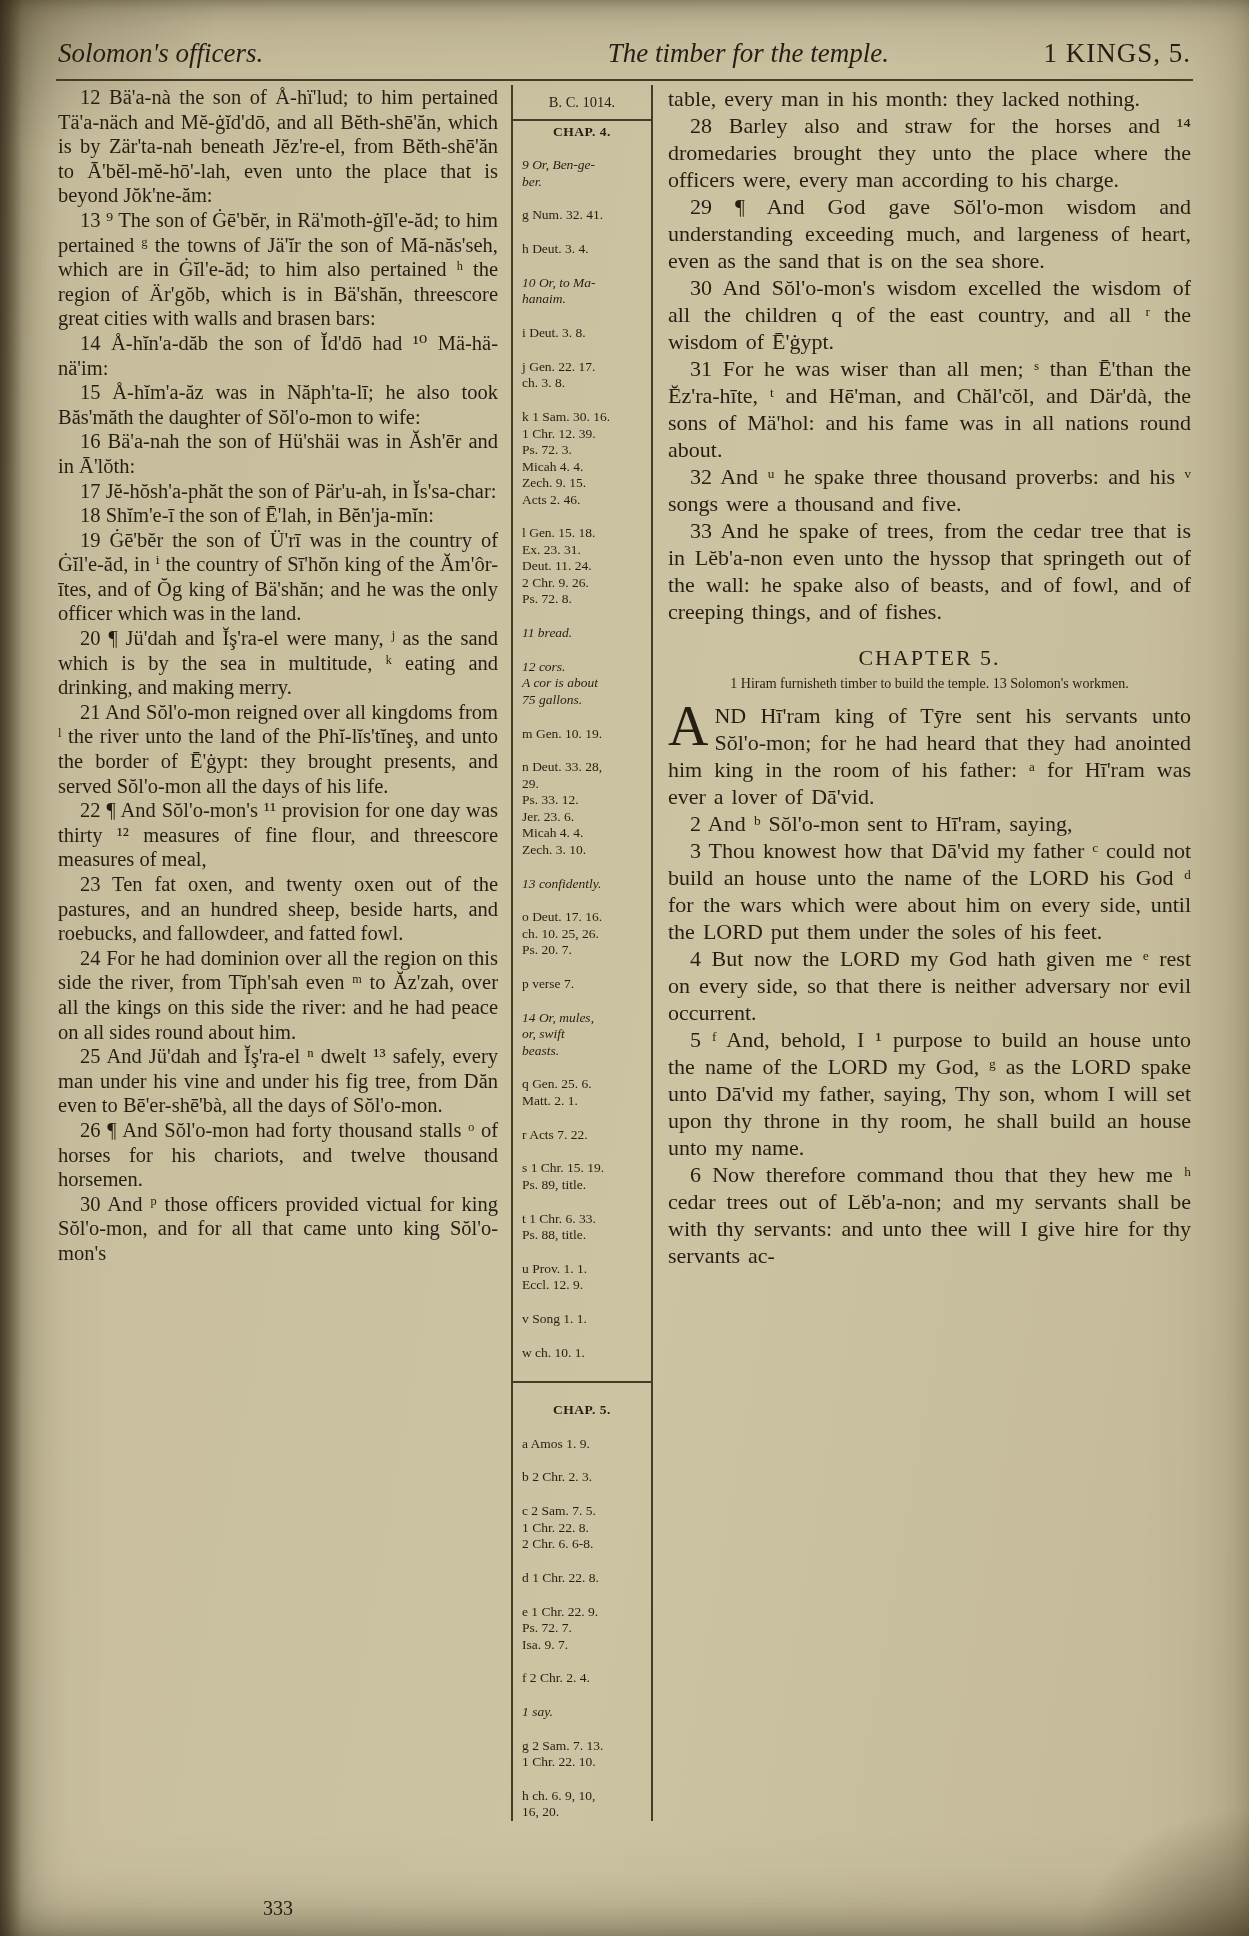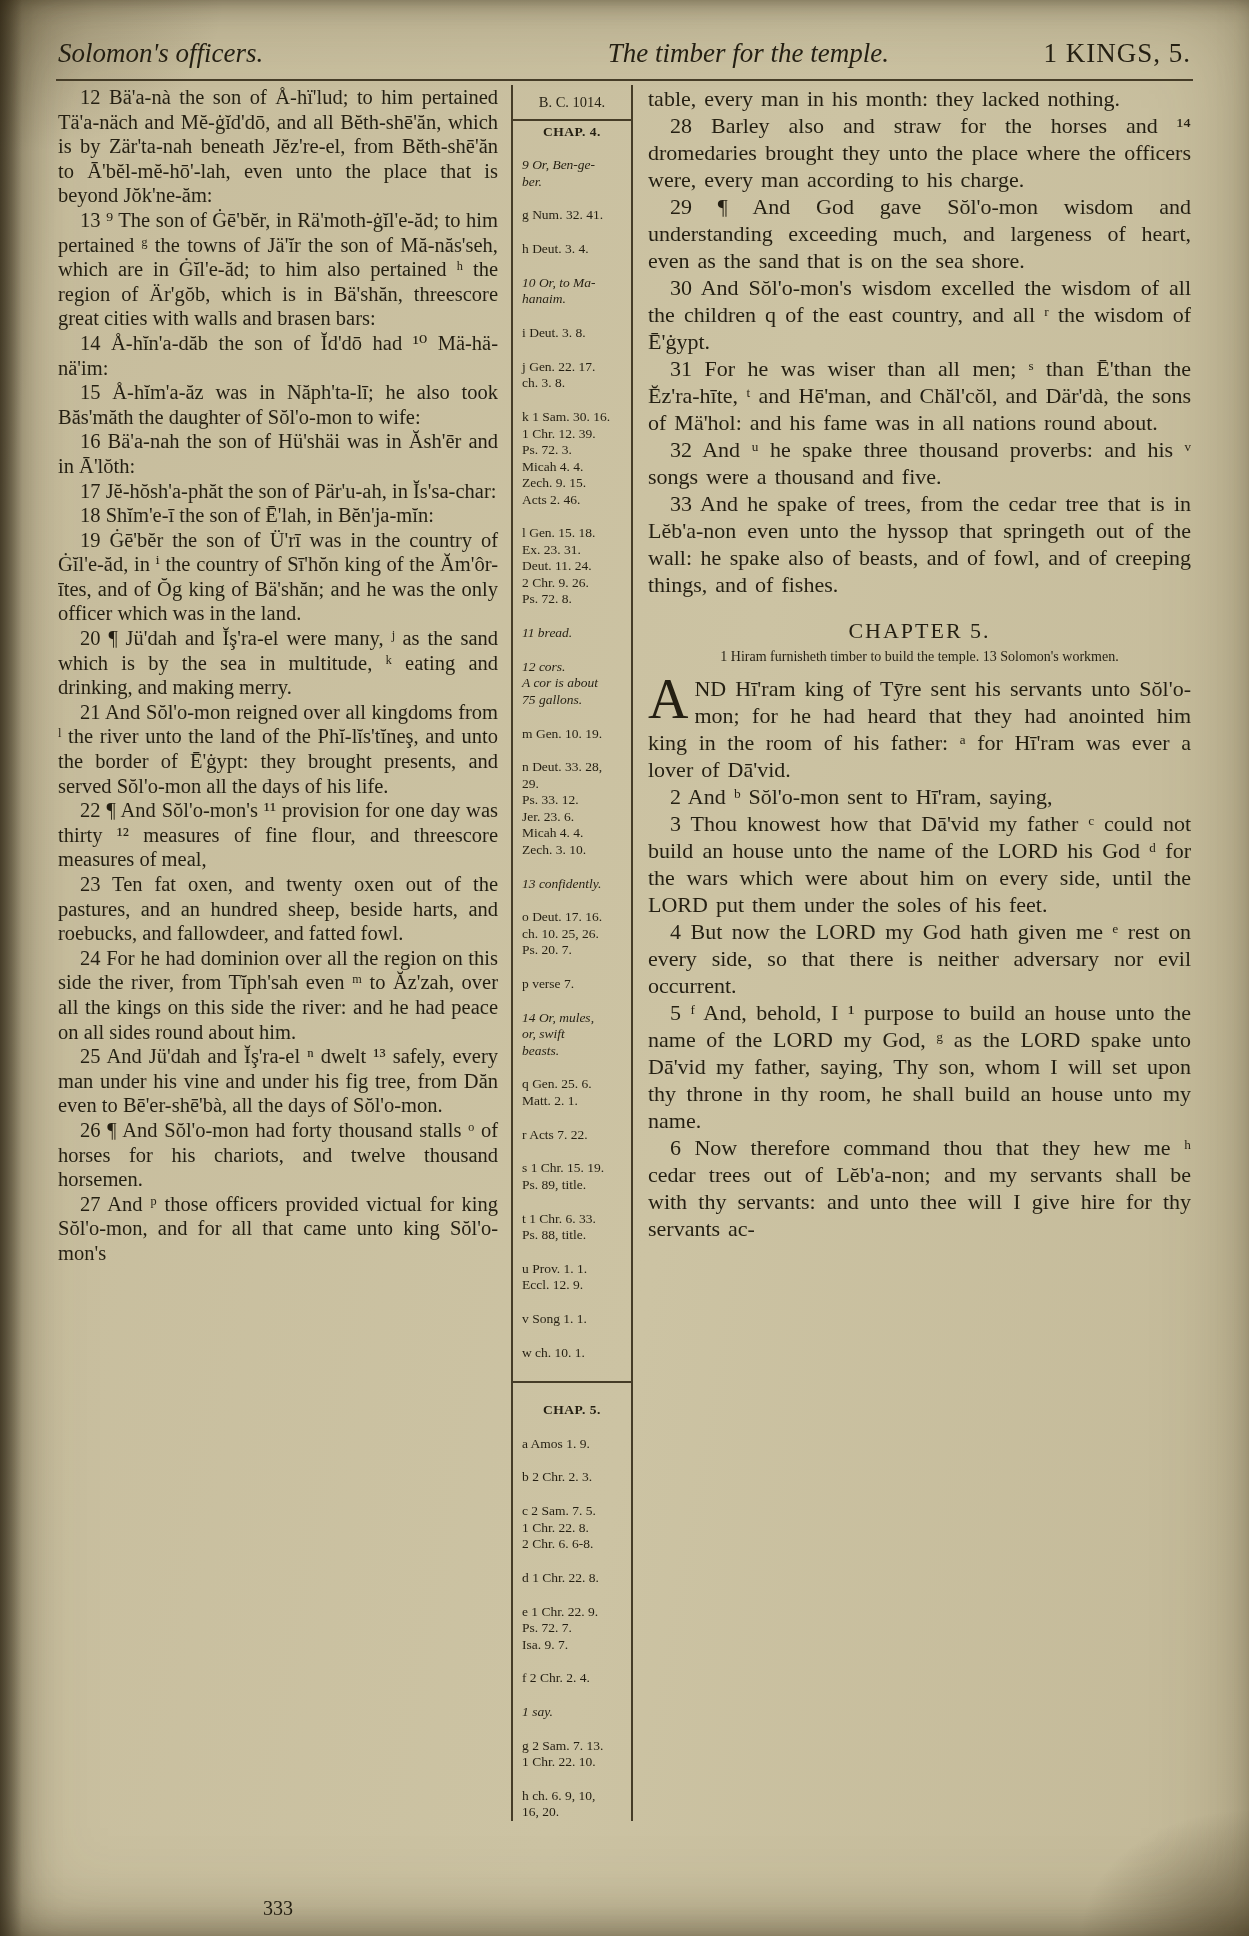--- a/index.html
+++ b/index.html
@@ -59,21 +59,21 @@
     text-indent: 22px;
     font-size: 20.5px;
     line-height: 24.6px;
   }
   .col-right .verse { font-size: 22px; line-height: 27px; word-spacing: 2.5px; }
   .verse.cont { text-indent: 0; }
 
   
   .col-center {
     box-sizing: border-box;
-    width: 122px;
+    width: 142px;
     border-left: 2px solid #453c27;
     border-right: 2px solid #453c27;
     padding: 0 9px;
     display: flex; flex-direction: column;
     font-size: 13.5px;
     line-height: 16.5px;
   }
   .bc-box {
     text-align: center;
     font-size: 14.5px;
@@ -146,21 +146,21 @@
       <p class="verse">17 Jĕ-hŏsh'a-phăt the son of Pär'u-ah, in Ĭs'sa-char:</p>
       <p class="verse">18 Shĭm'e-ī the son of Ē'lah, in Bĕn'ja-mĭn:</p>
       <p class="verse">19 Ġē'bĕr the son of Ü'rī was in the country of Ġĭl'e-ăd, in ⁱ the country of Sī'hŏn king of the Ăm'ôr-ītes, and of Ŏg king of Bä'shăn; and he was the only officer which was in the land.</p>
       <p class="verse">20 ¶ Jü'dah and Ĭş'ra-el were many, ʲ as the sand which is by the sea in multitude, ᵏ eating and drinking, and making merry.</p>
       <p class="verse">21 And Sŏl'o-mon reigned over all kingdoms from ˡ the river unto the land of the Phĭ-lĭs'tĭneş, and unto the border of Ē'ġypt: they brought presents, and served Sŏl'o-mon all the days of his life.</p>
       <p class="verse">22 ¶ And Sŏl'o-mon's ¹¹ provision for one day was thirty ¹² measures of fine flour, and threescore measures of meal,</p>
       <p class="verse">23 Ten fat oxen, and twenty oxen out of the pastures, and an hundred sheep, beside harts, and roebucks, and fallowdeer, and fatted fowl.</p>
       <p class="verse">24 For he had dominion over all the region on this side the river, from Tĭph'sah even ᵐ to Ăz'zah, over all the kings on this side the river: and he had peace on all sides round about him.</p>
       <p class="verse">25 And Jü'dah and Ĭş'ra-el ⁿ dwelt ¹³ safely, every man under his vine and under his fig tree, from Dăn even to Bē'er-shē'bà, all the days of Sŏl'o-mon.</p>
       <p class="verse">26 ¶ And Sŏl'o-mon had forty thousand stalls ᵒ of horses for his chariots, and twelve thousand horsemen.</p>
-      <p class="verse">27 And ᵖ those officers provided victual for king Sŏl'o-mon, and for all that came unto king Sŏl'o-mon's</p>
+      <p class="verse">30 And ᵖ those officers provided victual for king Sŏl'o-mon, and for all that came unto king Sŏl'o-mon's</p>
     </section>
 
     <aside class="col-center">
       <div class="bc-box">B. C. 1014.</div>
       <div class="refs">
         <div class="chap-label">CHAP. 4.</div>
         <div class="ref italic">9 Or, Ben-ge-
 ber.</div>
         <div class="ref">g Num. 32. 41.</div>
         <div class="ref">h Deut. 3. 4.</div>

